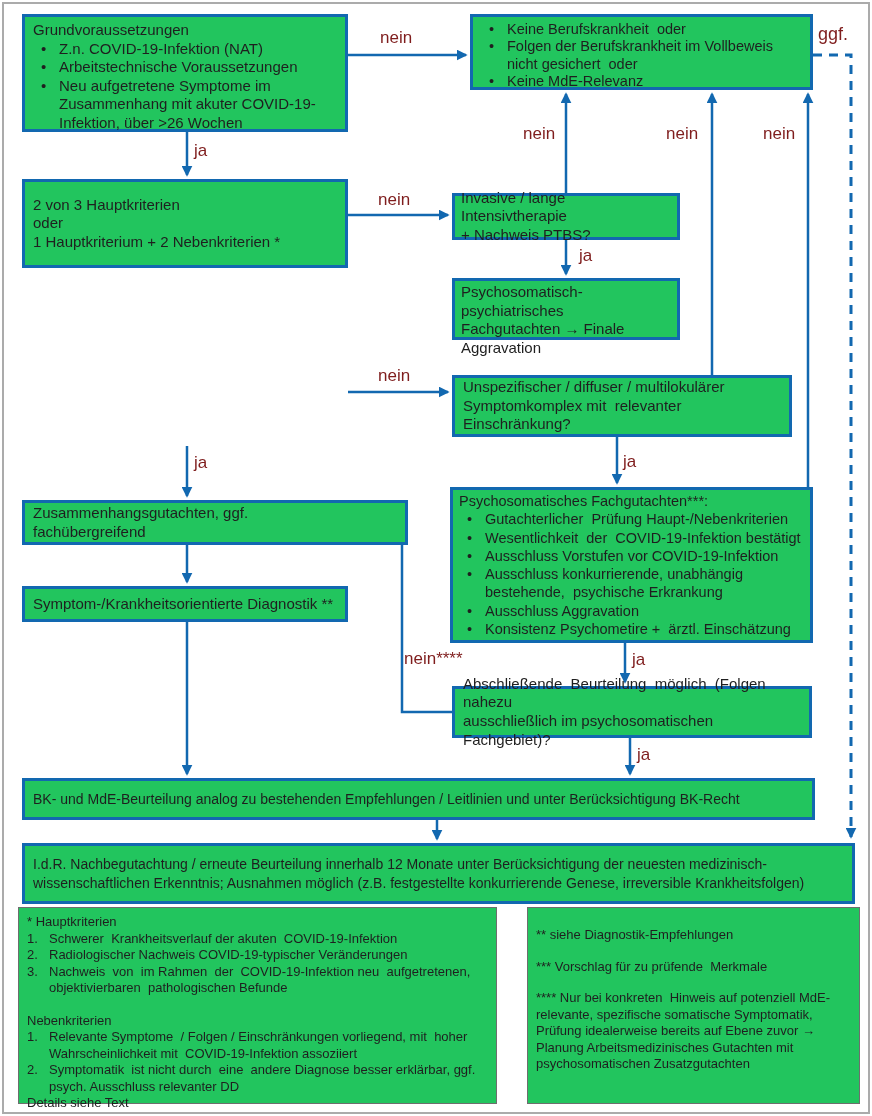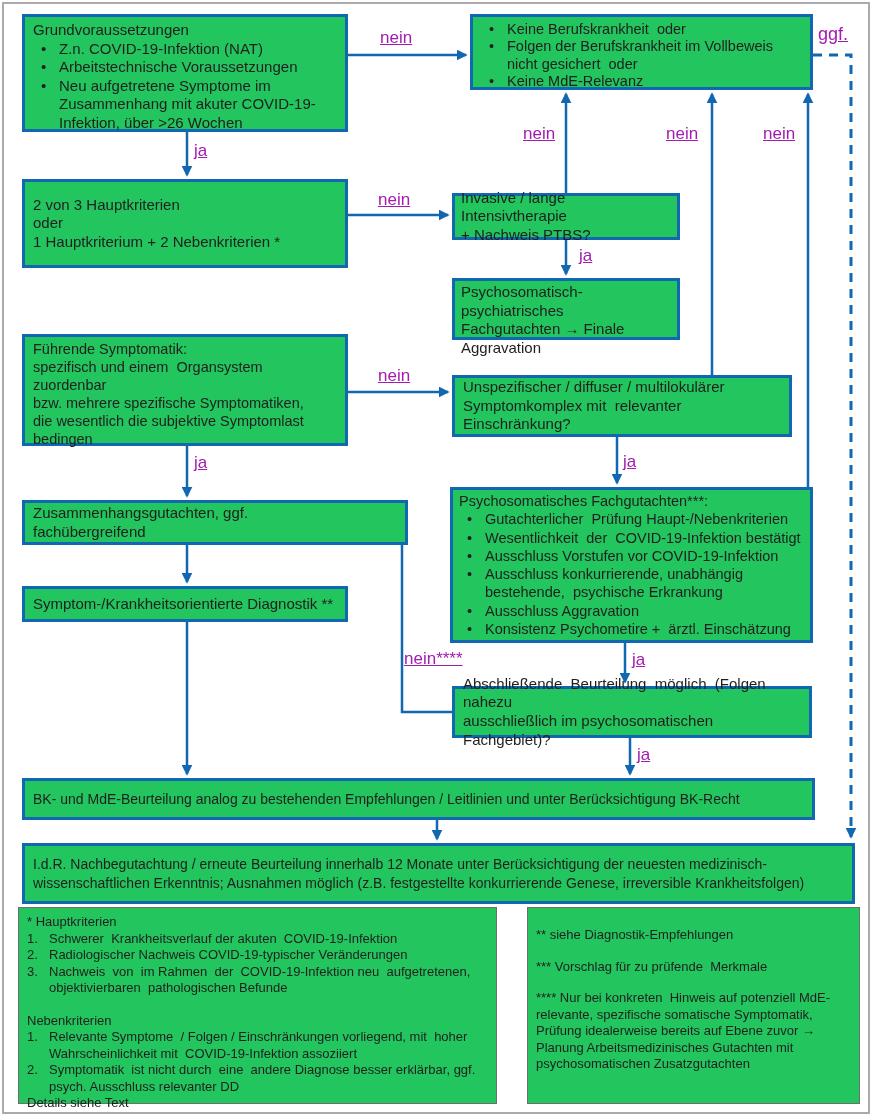--- a/index.html
+++ b/index.html
@@ -21,21 +21,21 @@
     position:absolute;border:3px solid var(--accent);background:#22c55e;box-sizing:border-box;
     padding:4px 8px;font-size:15px;line-height:1.24;
   }
   .box.fn{border:1px solid var(--fnborder);font-size:13px;line-height:1.27;padding:6px 8px;}
   .t{margin:0;}
   .li{position:relative;padding-left:26px;}
   .li::before{content:"\2022";position:absolute;left:8px;}
   .nli{display:flex;}
   .nli .n{flex:0 0 22px;}
   .nli .txt{flex:1;}
-  .lbl{position:absolute;font-size:17px;color:#a21caf;white-space:nowrap;text-decoration:underline;}
+  .lbl{position:absolute;font-size:17px;color:#7f1d1d;white-space:nowrap;}
   .fs145{font-size:14.5px;line-height:1.2;}
   .fs14{font-size:14px;line-height:1.32;}
   .vcenter{display:flex;flex-direction:column;justify-content:center;}
   .gap{height:16px;}
   .mb16{margin-bottom:15px;}
   .pre{white-space:pre-wrap;}
 </style>
 </head>
 <body>
 
@@ -90,27 +90,20 @@
     <div>Invasive / lange Intensivtherapie</div>
     <div>+ Nachweis PTBS?</div>
   </div>
 
   <div class="box" style="left:452px;top:278px;width:228px;height:62px;padding:2px 6px;">
     <div>Psychosomatisch-psychiatrisches</div>
     <div>Fachgutachten → Finale</div>
     <div>Aggravation</div>
   </div>
 
-  <div class="box" style="left:22px;top:334px;width:326px;height:112px;font-size:14.5px;">
-    <div class="pre">Führende Symptomatik:</div>
-    <div class="pre">spezifisch und einem  Organsystem zuordenbar</div>
-    <div class="pre">bzw. mehrere spezifische Symptomatiken,</div>
-    <div class="pre">die wesentlich die subjektive Symptomlast</div>
-    <div class="pre">bedingen</div>
-  </div>
 
   <div class="box vcenter" style="left:452px;top:375px;width:340px;height:62px;">
     <div class="pre">Unspezifischer / diffuser / multilokulärer</div>
     <div class="pre">Symptomkomplex mit  relevanter Einschränkung?</div>
   </div>
 
   <div class="box" style="left:22px;top:500px;width:386px;height:45px;padding:1px 8px;">
     <div>Zusammenhangsgutachten, ggf.</div>
     <div>fachübergreifend</div>
   </div>

